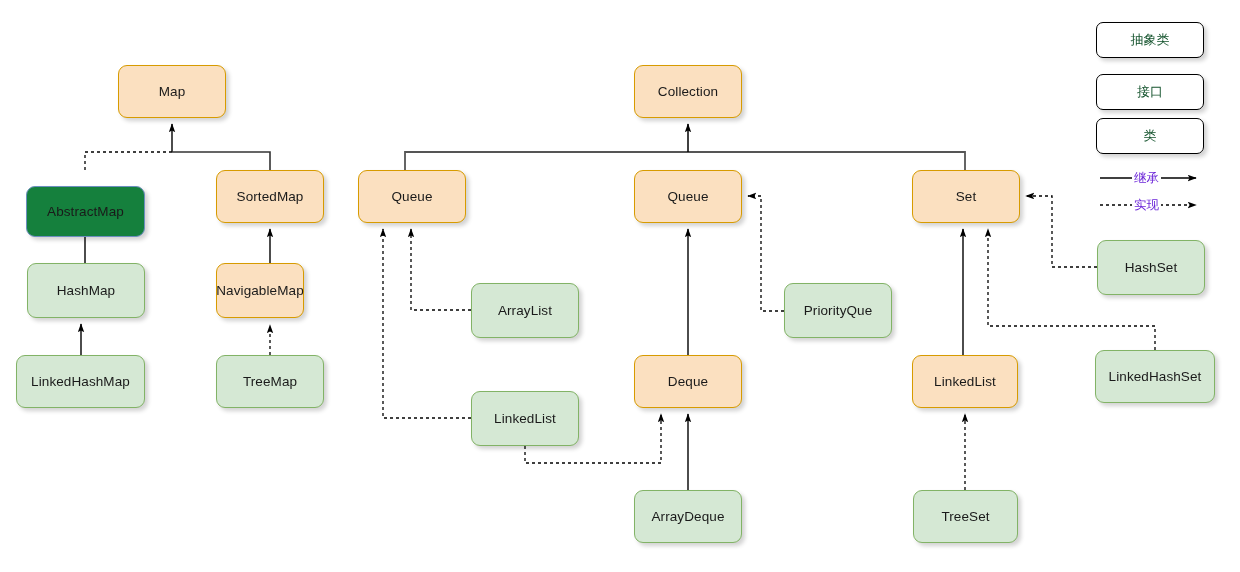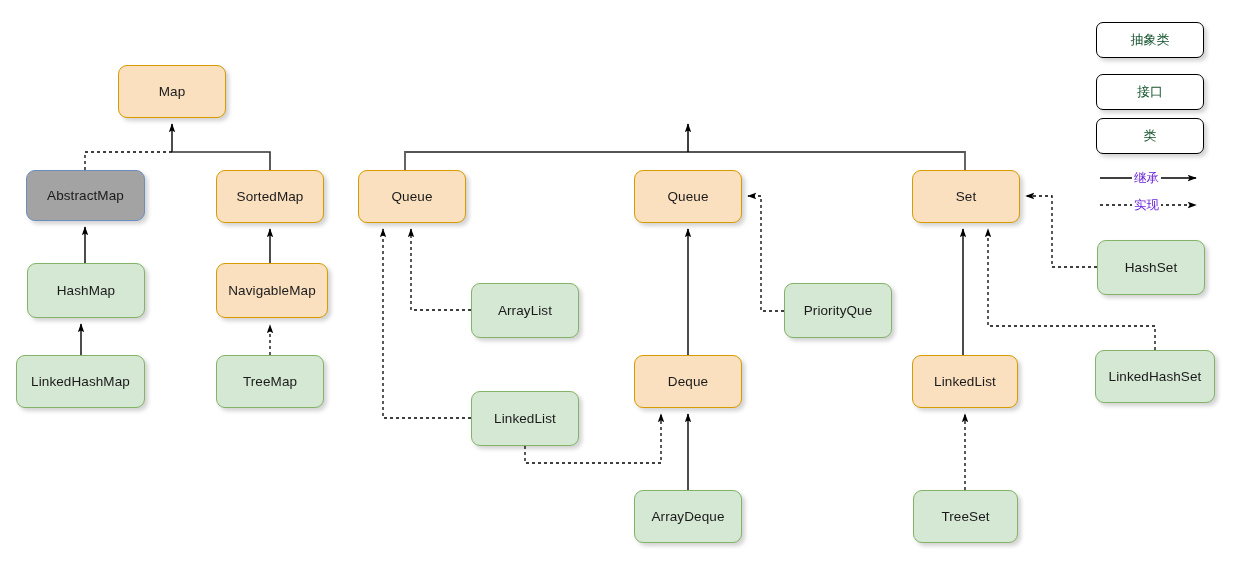--- a/index.html
+++ b/index.html
@@ -36,22 +36,23 @@
     letter-spacing: 0.1px;
     box-shadow: 3px 3px 4px rgba(0,0,0,0.18);
     text-align: center;
     z-index: 2;
   }
   .node.iface {
     background: #fbe0c0;
     border-color: #d79b00;
   }
   .node.abstract {
-    background: #a3a3a3;
+    background: #15803d;
     border-color: #6c8ebf;
+    margin-top: 16px;
   }
   .node.clazz {
     background: #d5e8d4;
     border-color: #82b366;
   }
   .legend-box {
     position: absolute;
     box-sizing: border-box;
     border-radius: 7px;
     border: 1px solid #000;
@@ -160,24 +161,25 @@
     </g>
     <g>
       <path d="M1100,205 L1196,205" fill="none" stroke="#000" stroke-width="1.4" stroke-dasharray="3,3" marker-end="url(#arrow)"></path>
     </g>
   </svg>
 
   <div class="node iface" style="left:118px; top:65px;  width:108px; height:53px;">Map</div>
   <div class="node abstract" style="left:26px;  top:170px; width:119px; height:51px;">AbstractMap</div>
   <div class="node iface" style="left:216px; top:170px; width:108px; height:53px;">SortedMap</div>
   <div class="node clazz" style="left:27px;  top:263px; width:118px; height:55px;">HashMap</div>
-  <div class="node iface" style="left:216px; top:263px; width:112px; height:55px;">NavigableMap</div>
+  <div class="node iface" style="left:216px; top:263px; width:88px; height:55px;">NavigableMap</div>
   <div class="node clazz" style="left:16px;  top:355px; width:129px; height:53px;">LinkedHashMap</div>
   <div class="node clazz" style="left:216px; top:355px; width:108px; height:53px;">TreeMap</div>
 
+  <div class="node iface" style="left:634px; top:65px;  width:108px; height:53px;">Collection</div>
   <div class="node iface" style="left:358px; top:170px; width:108px; height:53px;">Queue</div>
   <div class="node iface" style="left:634px; top:170px; width:108px; height:53px;">Queue</div>
   <div class="node iface" style="left:912px; top:170px; width:108px; height:53px;">Set</div>
 
   <div class="node clazz" style="left:471px; top:283px; width:108px; height:55px;">ArrayList</div>
   <div class="node clazz" style="left:784px; top:283px; width:108px; height:55px;">PriorityQue</div>
   <div class="node clazz" style="left:1097px;top:240px; width:108px; height:55px;">HashSet</div>
 
   <div class="node clazz" style="left:471px; top:391px; width:108px; height:55px;">LinkedList</div>
   <div class="node iface" style="left:634px; top:355px; width:108px; height:53px;">Deque</div>

